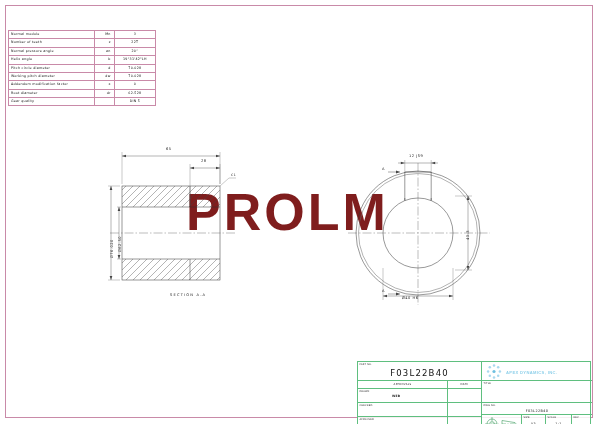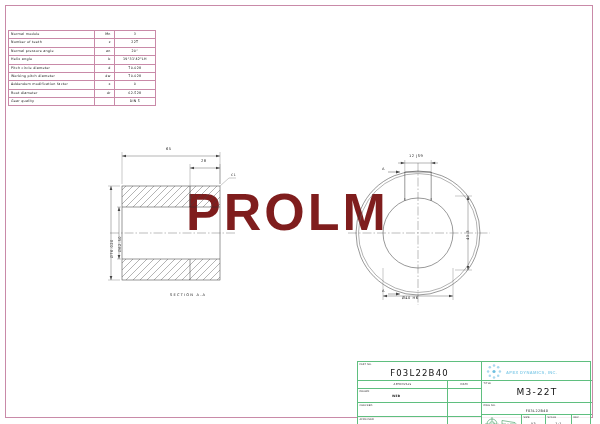--- a/index.html
+++ b/index.html
@@ -394,21 +394,20 @@
           <circle cx="5.8" cy="12.7" r="1.25"></circle>
           <circle cx="4.1" cy="8.5" r="1.25"></circle>
           <circle cx="5.8" cy="4.3" r="1.25"></circle>
         </g>
       </svg>
       <span class="logo-text">APEX DYNAMICS, INC.</span>
     </div>
 
     <div class="tb-cell" style="left:124px; top:19px; width:110px; height:22px; border-right:none;">
       <span class="tb-lab">TITLE</span>
-      <span class="tb-big" style="top:6px;">M3-22T</span>
     </div>
 
     <div class="tb-cell" style="left:124px; top:41px; width:110px; height:12px; border-right:none;">
       <span class="tb-lab">DWG NO.</span>
       <span class="tb-sm" style="top:5.5px;">F03L22B40</span>
     </div>
 
     <div class="tb-cell" style="left:124px; top:53px; width:40px; height:17px; border-bottom:none;">
       <svg width="38" height="16" viewBox="0 0 38 16" style="position:absolute;left:1px;top:1px;">
         <g stroke="#3a9b5c" fill="none" stroke-width="0.6">

